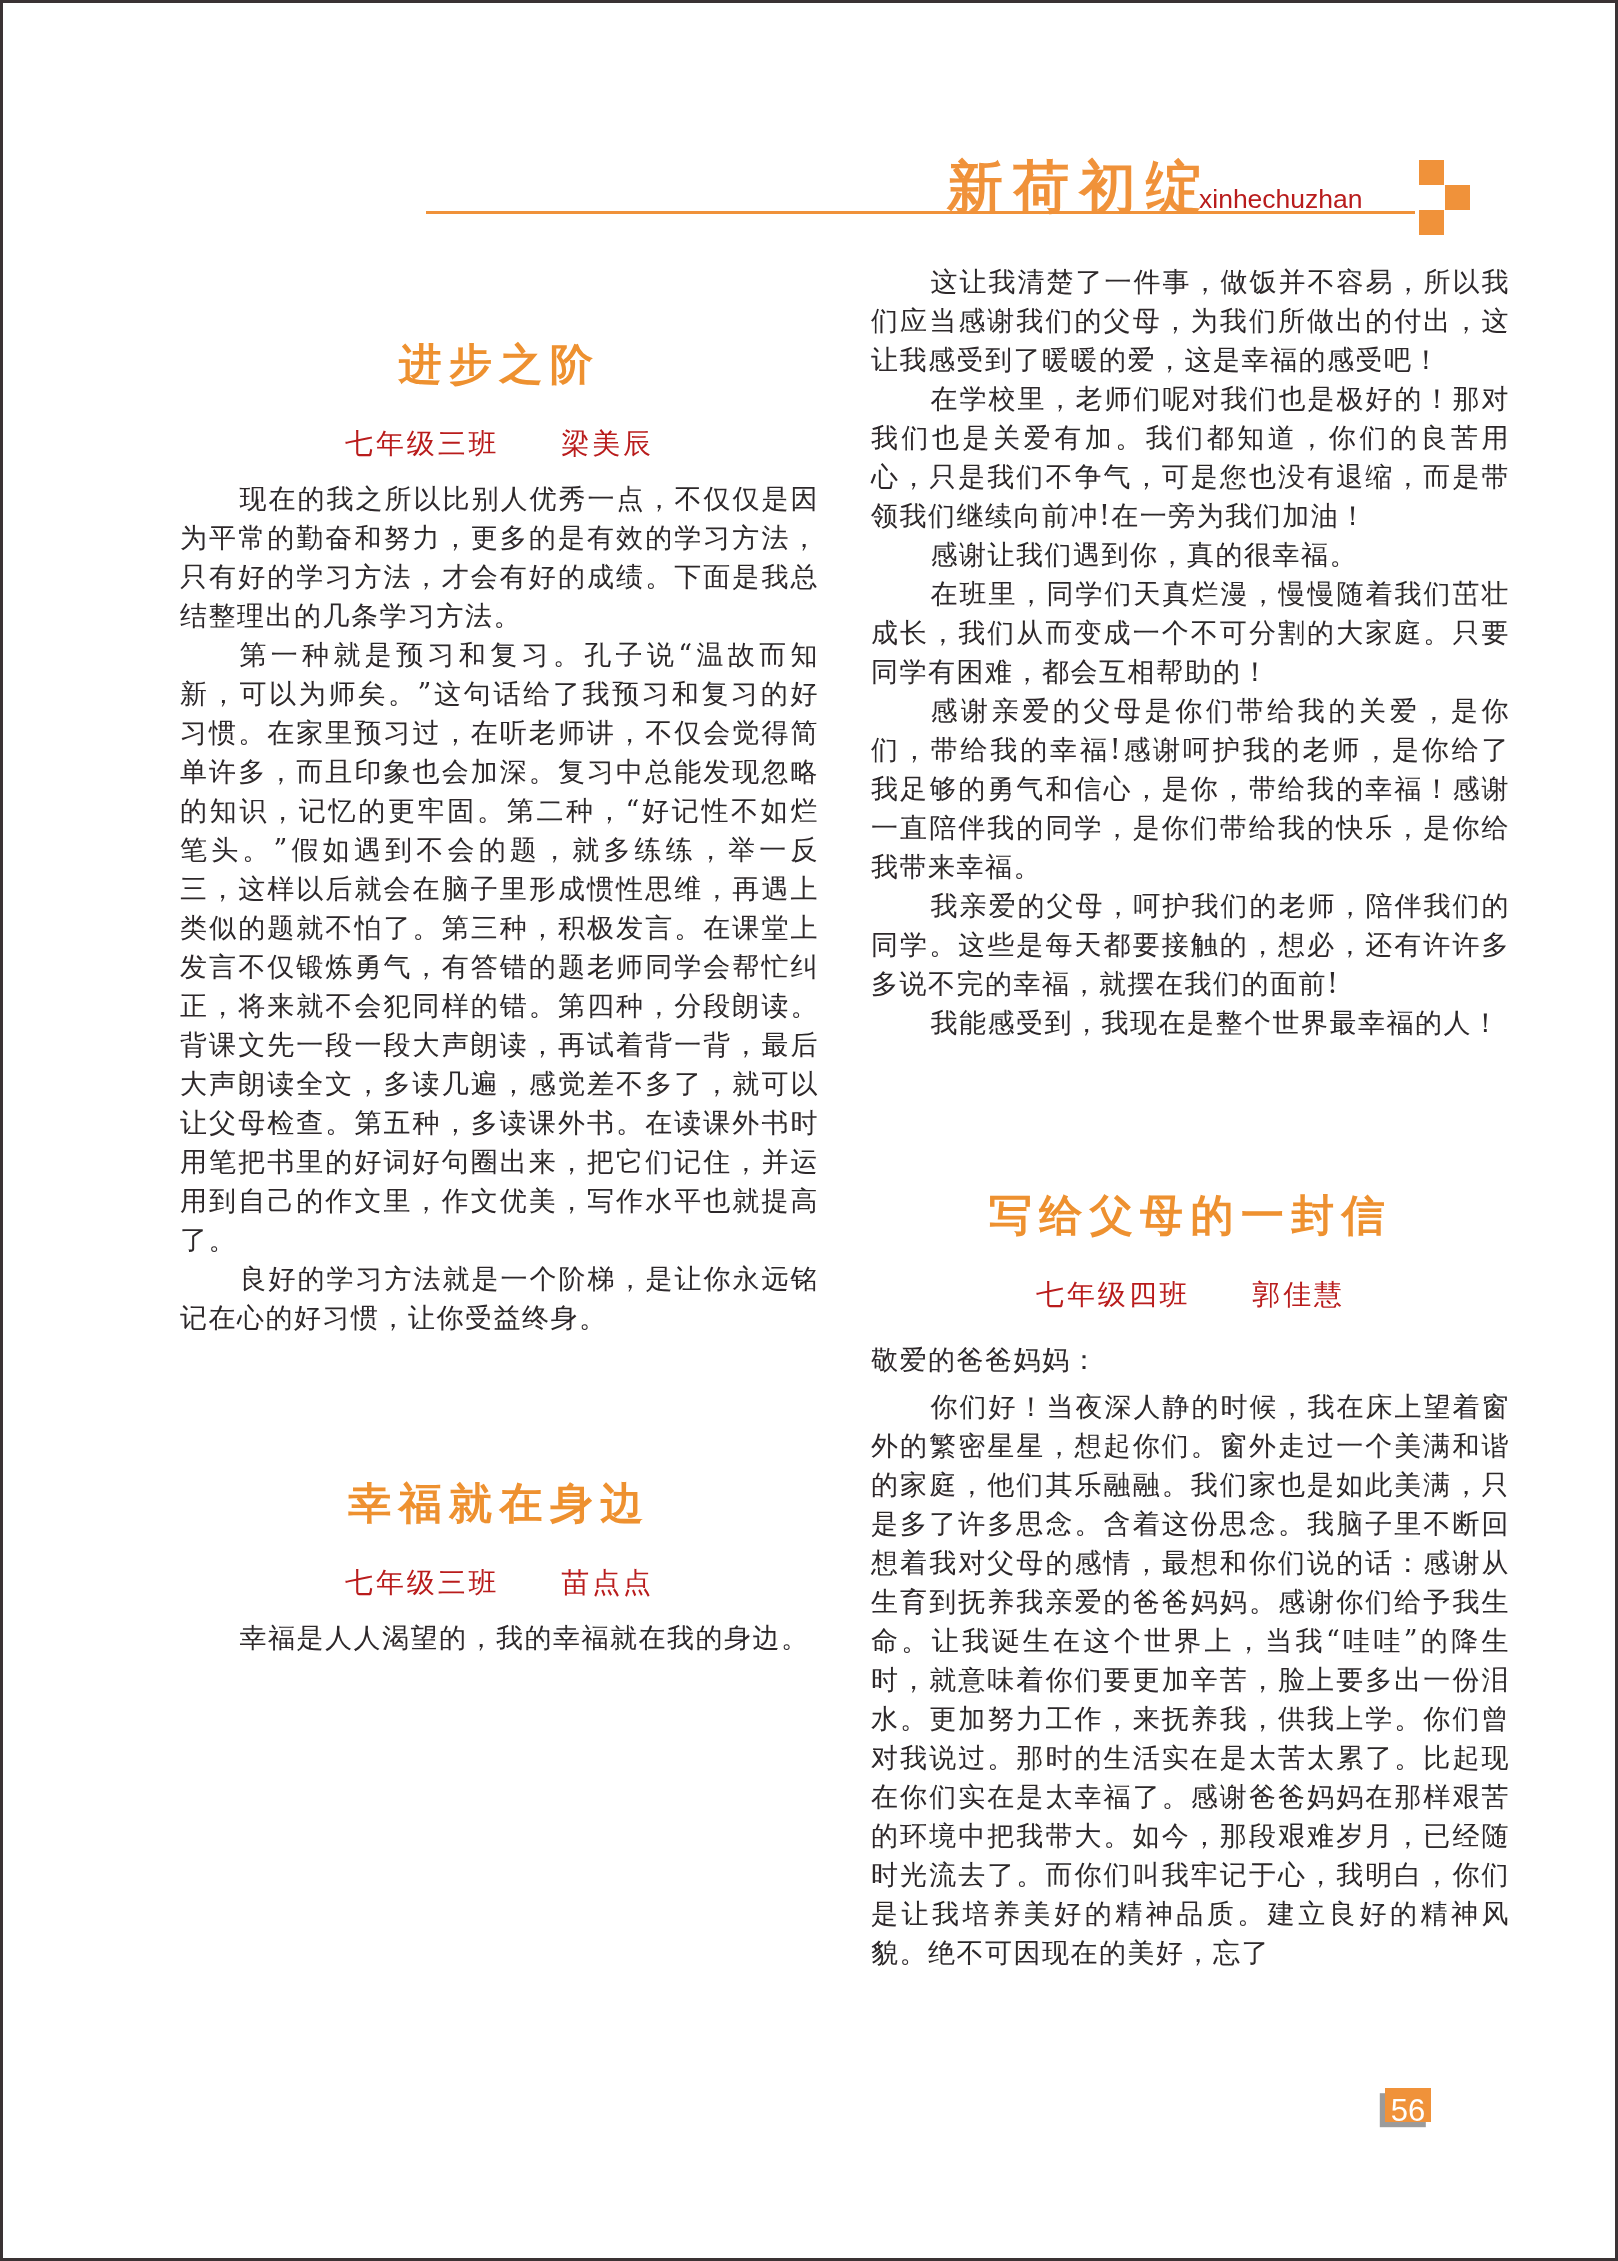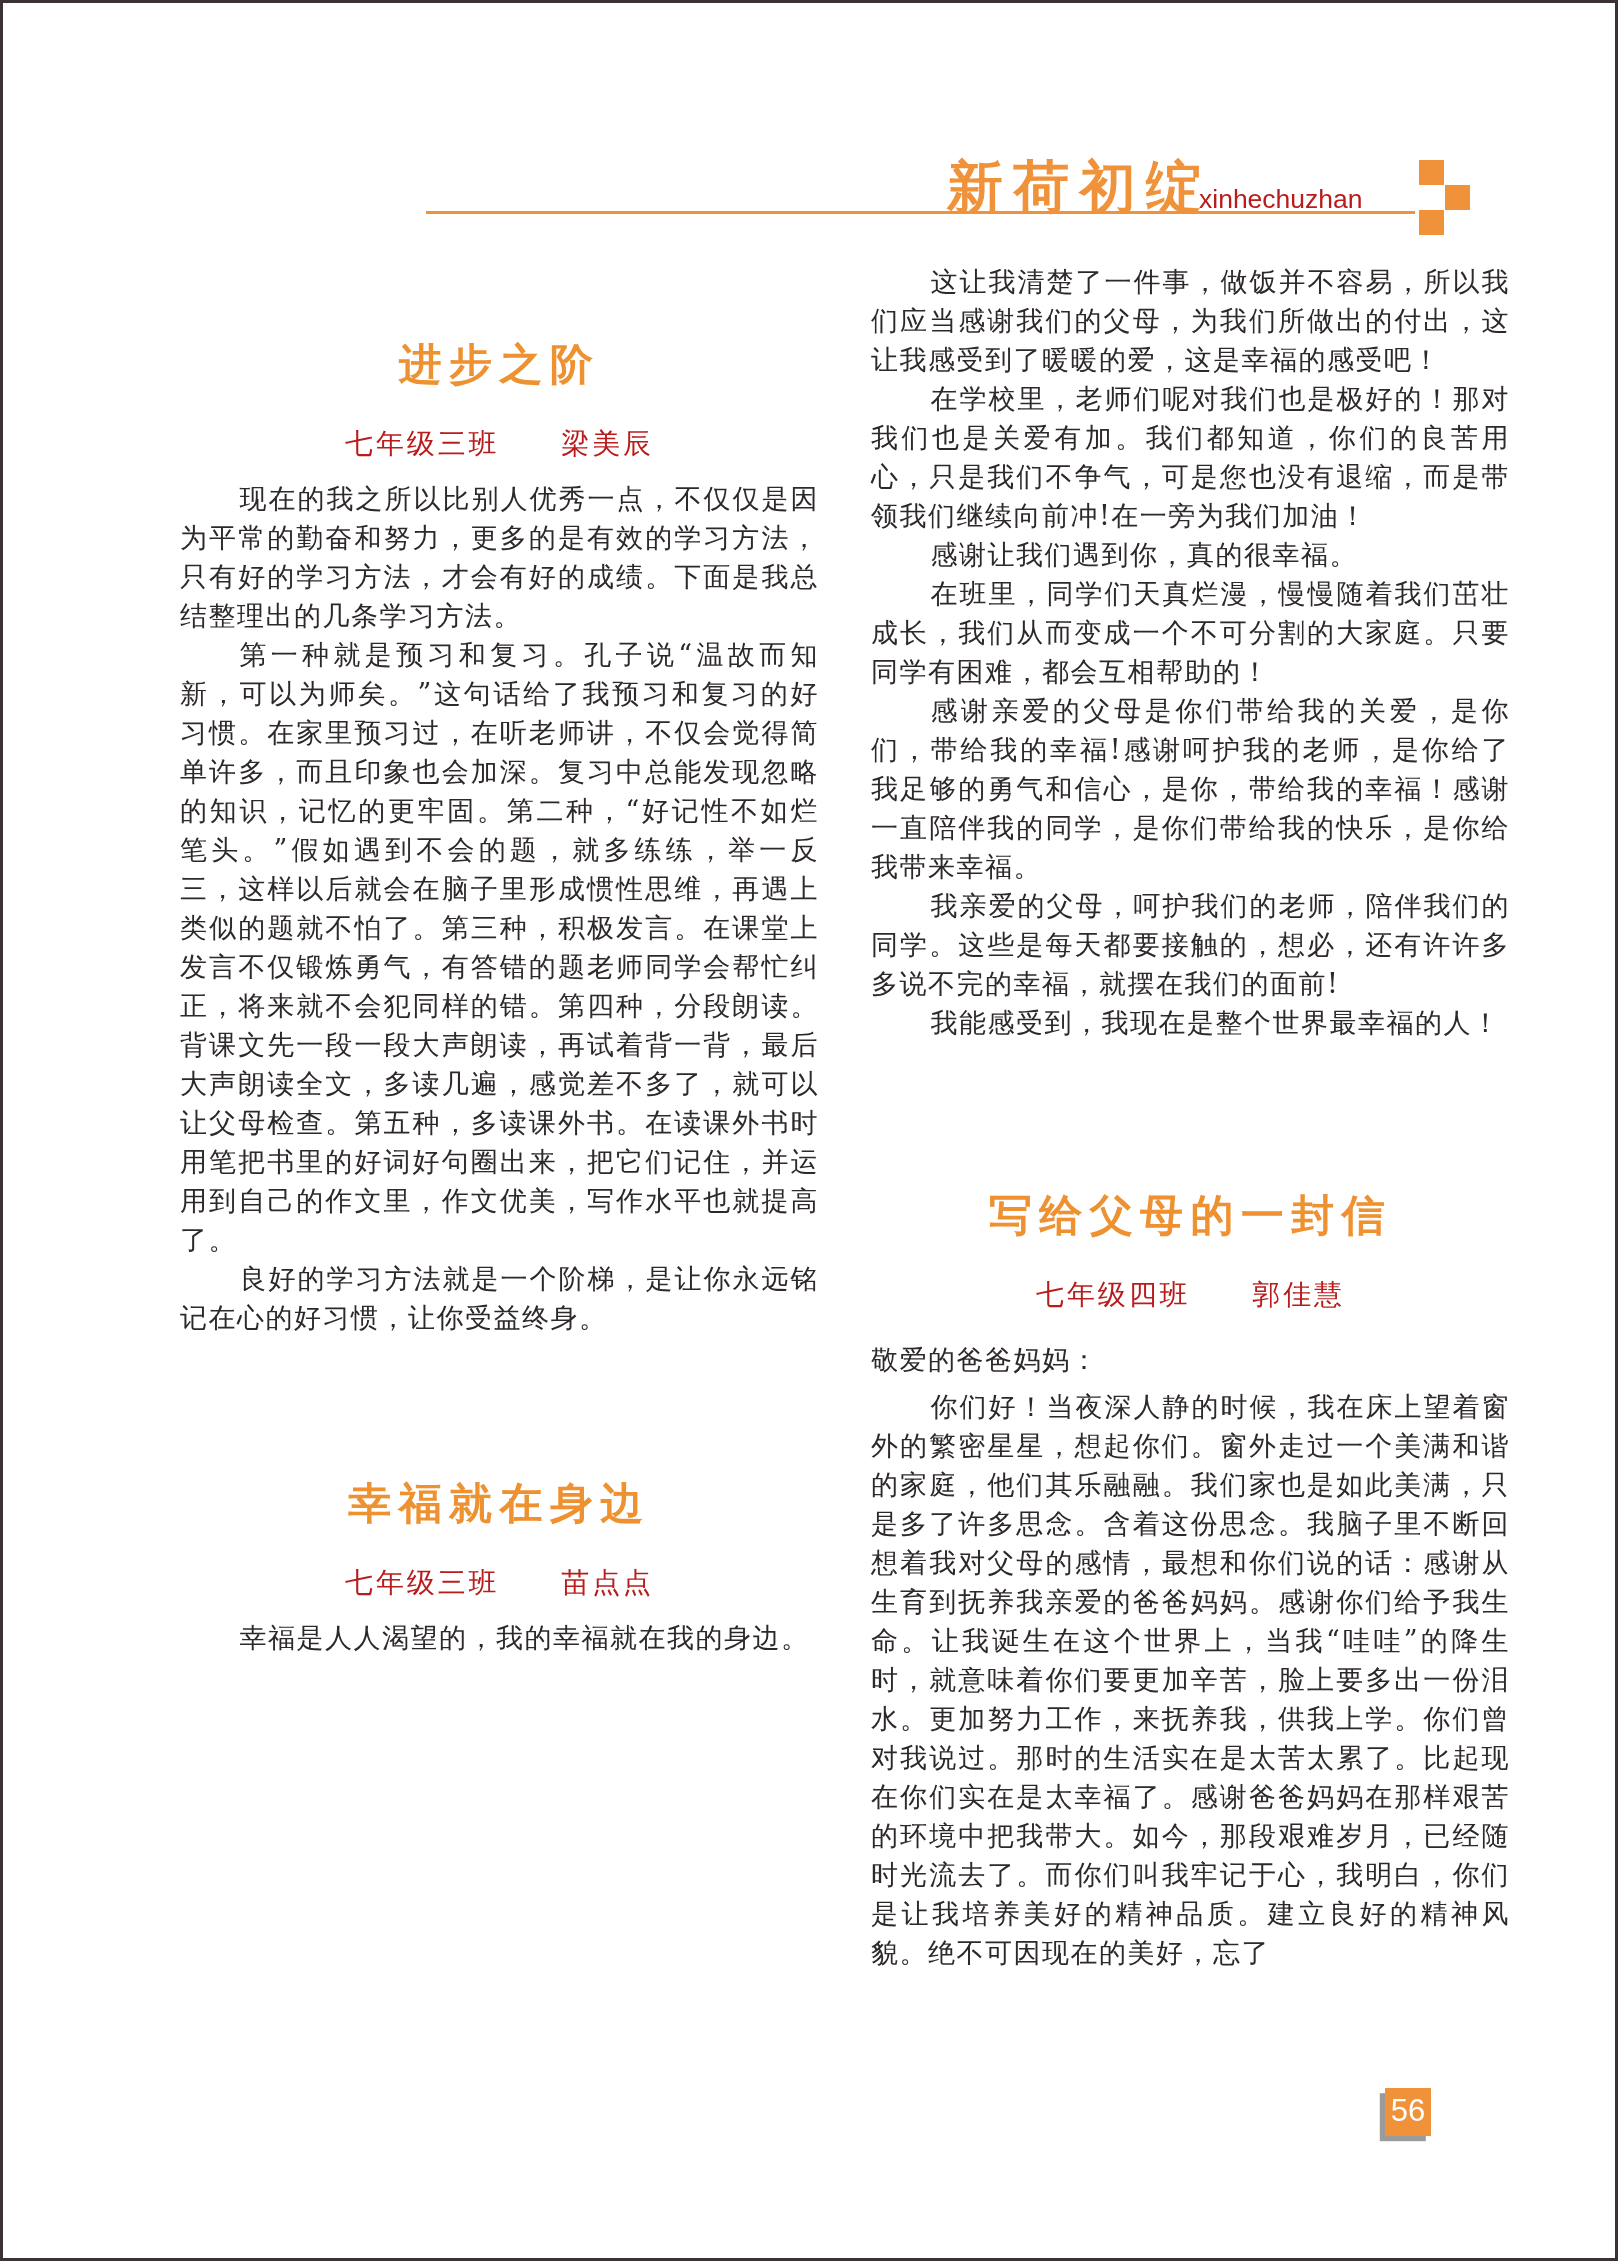--- a/index.html
+++ b/index.html
@@ -52,21 +52,21 @@
   }
   .gap-article{margin-top:140px;}
   .gap-article-right{margin-top:147px;}
   .salutation{
     margin:0;margin-top:29px;font-size:27px;line-height:39px;
     letter-spacing:1.5px;text-indent:0;
   }
   
   .page-num{
     position:absolute;left:1382px;top:2085px;
-    width:46px;height:48px;background:#f0923a;
+    width:46px;height:34px;background:#f0923a;
     box-shadow:-5.2px 5.2px 0 #9b9b9b;
     color:#ffffff;font-size:31px;line-height:46px;text-align:center;
     font-family:"Liberation Sans","DejaVu Sans",sans-serif;
   }
 </style>
 </head>
 <body>
 
 <div class="page">
 

